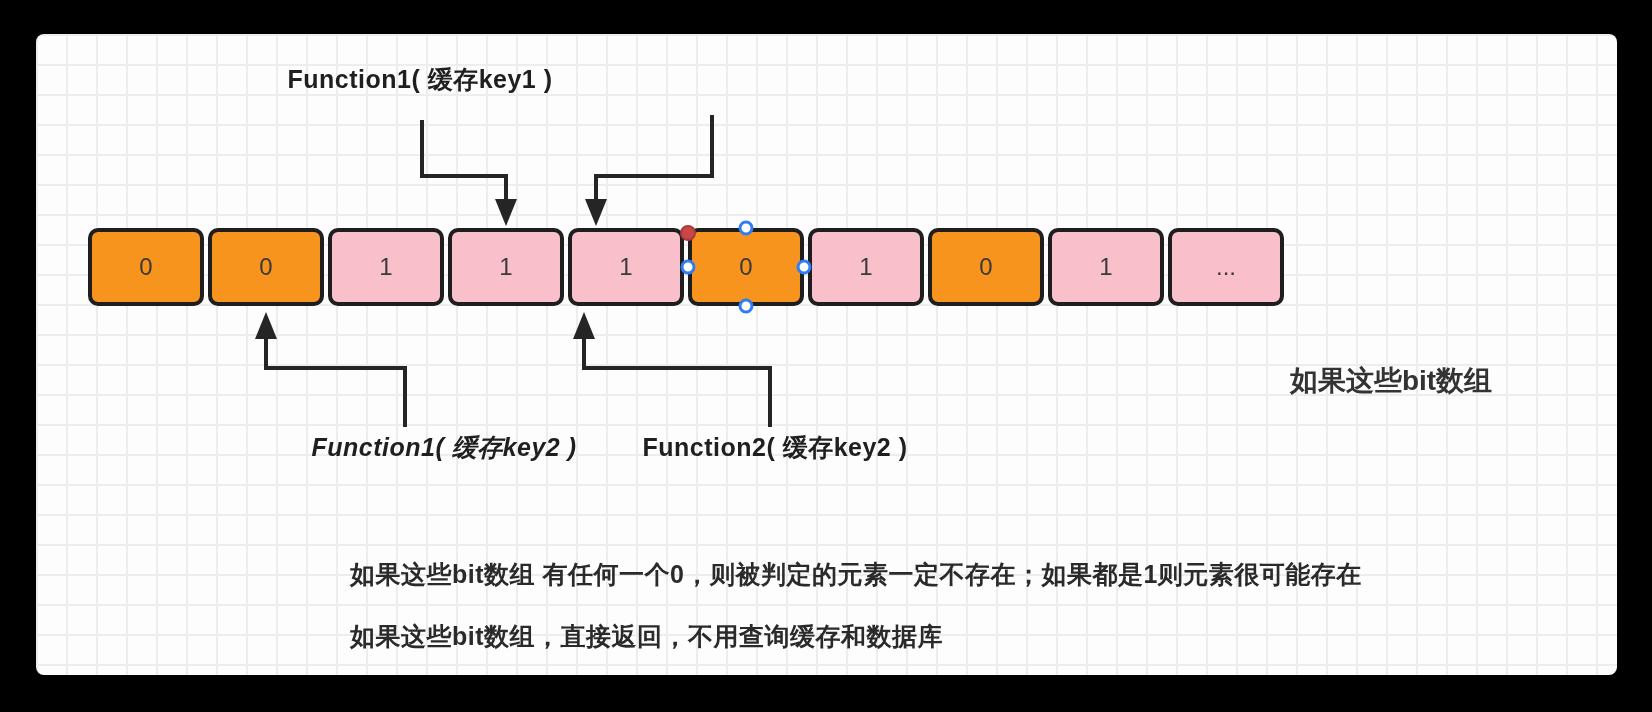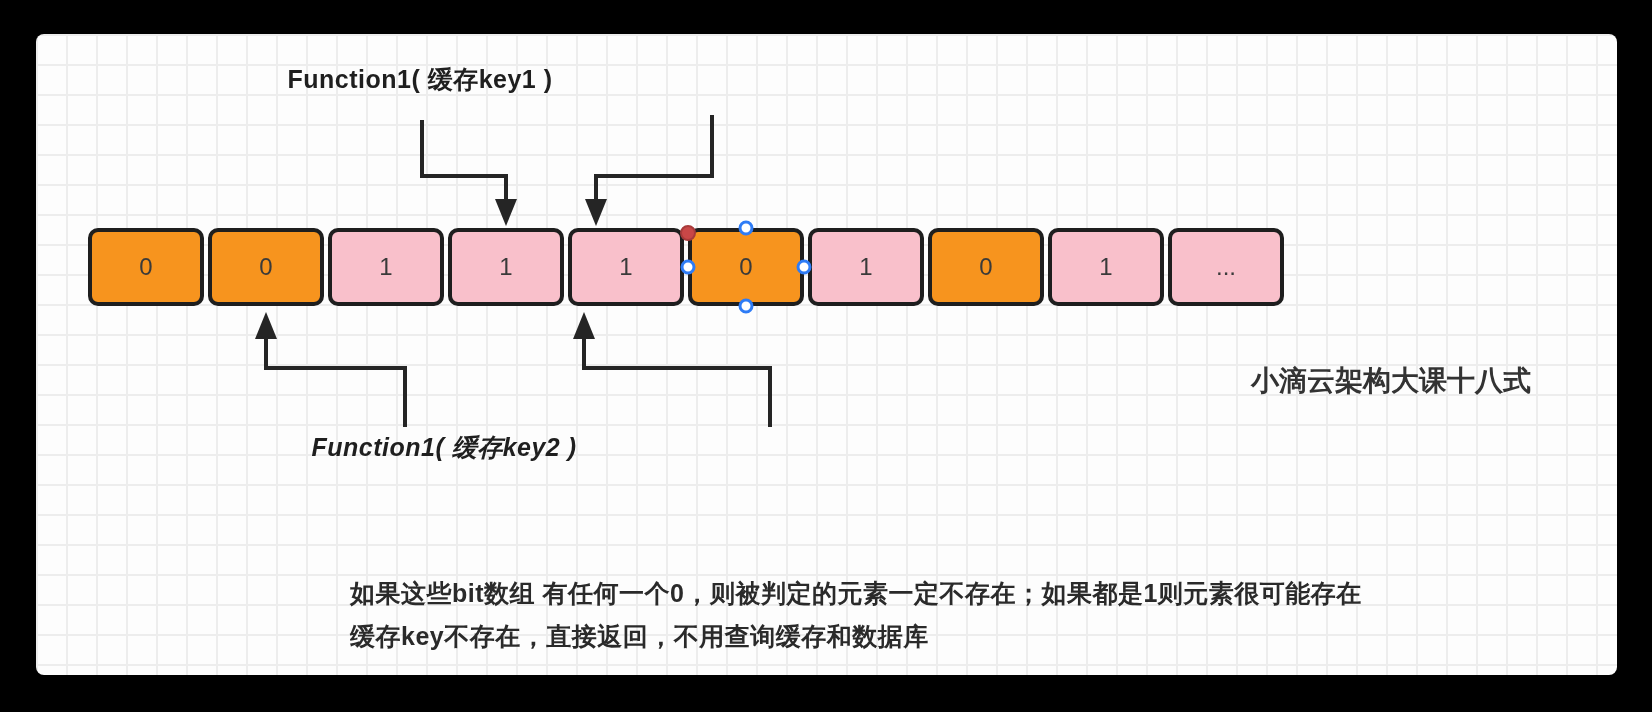--- a/index.html
+++ b/index.html
@@ -82,21 +82,21 @@
   }
   .note {
     position: absolute;
     left: 314px;
     font-size: 25px;
     font-weight: 700;
     color: #2a2a2a;
     white-space: nowrap;
     letter-spacing: 0.5px;
   }
-  .note-1 { top: 543px; }
+  .note-1 { top: 524px; }
   .note-2 { top: 586px; }
 </style>
 </head>
 <body>
 
 <div class="canvas">
 
   <svg class="arrow-layer" viewBox="0 0 1581 641" xmlns="http://www.w3.org/2000/svg">
 
     <g>
@@ -115,38 +115,39 @@
     </g>
 
     <g>
       <path d="M 734 393 L 734 334 L 548 334 L 548 303" fill="none" stroke="#252525" stroke-width="4"></path>
       <polygon points="537,305 559,305 548,278" fill="#252525"></polygon>
     </g>
   </svg>
 
   <div class="fn-label" style="left:384px; top:45px;">Function1( 缓存key1 )</div>
   <div class="fn-label" style="left:408px; top:413px;font-style:italic;">Function1( 缓存key2 )</div>
+  <div class="fn-label" style="left:739px; top:413px;">Function2( 缓存key2 )</div>
 
   <div class="bit-row">
       <div class="cell" style="background: rgb(247, 148, 30);">0</div>
       <div class="cell" style="background: rgb(247, 148, 30);">0</div>
       <div class="cell" style="background: rgb(249, 192, 203);">1</div>
       <div class="cell" style="background: rgb(249, 192, 203);">1</div>
       <div class="cell" style="background: rgb(249, 192, 203);">1</div>
       <div class="cell" style="background: rgb(247, 148, 30);">0</div>
       <div class="cell" style="background: rgb(249, 192, 203);">1</div>
       <div class="cell" style="background: rgb(247, 148, 30);">0</div>
       <div class="cell" style="background: rgb(249, 192, 203);">1</div>
       <div class="cell" style="background: rgb(249, 192, 203);">...</div>
     </div>
 
   <div class="endpoint" style="left:652px; top:199px;"></div>
   <div class="handle" style="left:710px; top:194px;"></div>
   <div class="handle" style="left:652px; top:233px;"></div>
   <div class="handle" style="left:768px; top:233px;"></div>
   <div class="handle" style="left:710px; top:272px;"></div>
 
-  <div class="watermark" style="left:1355px; top:347px;">小滴云架构大课十八式</div>
+  <div class="watermark" style="left:1355px; top:347px;">如果这些bit数组</div>
 
   <div class="note note-1">如果这些bit数组 有任何一个0，则被判定的元素一定不存在；如果都是1则元素很可能存在</div>
-  <div class="note note-2">缓存key不存在，直接返回，不用查询缓存和数据库</div>
+  <div class="note note-2">如果这些bit数组，直接返回，不用查询缓存和数据库</div>
 
 </div>
 
 </body></html>

